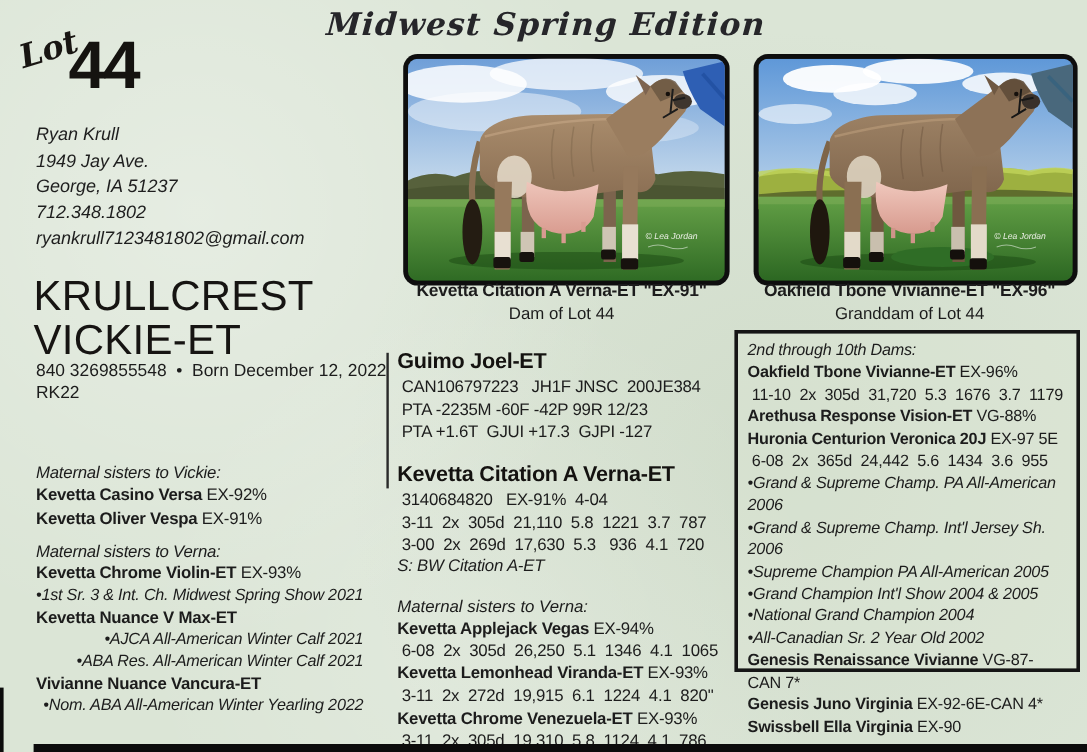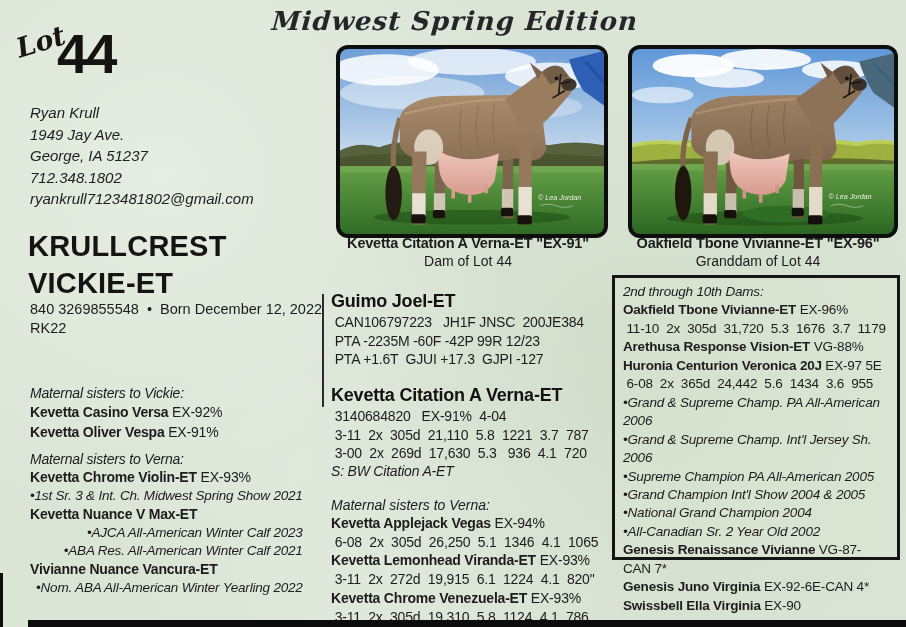--- a/index.html
+++ b/index.html
@@ -22,21 +22,21 @@
   }
   
   .lot-script{
     left:16px;top:26px;font-family:"DejaVu Serif",serif;font-style:italic;
     font-weight:700;font-size:27px;color:#181512;transform:rotate(-17deg);
   }
   .lot-number{left:57px;top:26px;font-size:56px;font-weight:800;letter-spacing:-2px;color:#151310;line-height:1;}
   
   .contact{left:30px;top:102px;font-style:italic;font-size:15px;line-height:21.5px;color:#1e1e1e;}
   
-  .animal-name{left:28px;top:228px;font-size:29px;font-weight:700;line-height:37px;letter-spacing:.2px;color:#161412;}
+  .animal-name{left:28px;top:228px;font-size:35px;font-weight:400;line-height:37px;letter-spacing:.2px;color:#161412;}
   .reg-lines{left:30px;top:300px;font-size:14.5px;line-height:19px;}
   
   .tblock{font-size:14px;letter-spacing:-.2px;}
   .tblock .hd{font-style:italic;}
   .tblock .ln b{font-weight:700;}
   .tblock .note{font-style:italic;font-size:13.5px;text-align:right;}
   .blockA{left:30px;top:384px;line-height:19.3px;}
   .blockB{left:30px;top:450px;line-height:18.4px;}
   
   .photo-frame{background:#0e0e0e;border-radius:12px;padding:4px;}
@@ -101,21 +101,21 @@
     <div class="hd">Maternal sisters to Vickie:</div>
     <div class="ln"><b>Kevetta Casino Versa</b><span> EX-92%</span></div>
     <div class="ln"><b>Kevetta Oliver Vespa</b><span> EX-91%</span></div>
   </div>
 
   <div class="abs tblock blockB">
     <div class="hd">Maternal sisters to Verna:</div>
     <div class="ln"><b>Kevetta Chrome Violin-ET</b><span> EX-93%</span></div>
     <div class="note">•1st Sr. 3 &amp; Int. Ch. Midwest Spring Show 2021</div>
     <div class="ln"><b>Kevetta Nuance V Max-ET</b></div>
-    <div class="note">•AJCA All-American Winter Calf 2023</div>
+    <div class="note">•AJCA All-American Winter Calf 2021</div>
     <div class="note">•ABA Res. All-American Winter Calf 2021</div>
     <div class="ln"><b>Vivianne Nuance Vancura-ET</b></div>
     <div class="note">•Nom. ABA All-American Winter Yearling 2022</div>
   </div>
 
   <div class="abs photo-frame photo1">
     <svg viewBox="0 0 256 177" preserveAspectRatio="none">
       <defs>
         <linearGradient id="sky1" x1="0" y1="0" x2="0" y2="1">
           <stop offset="0" stop-color="#6f9fd8"></stop>

